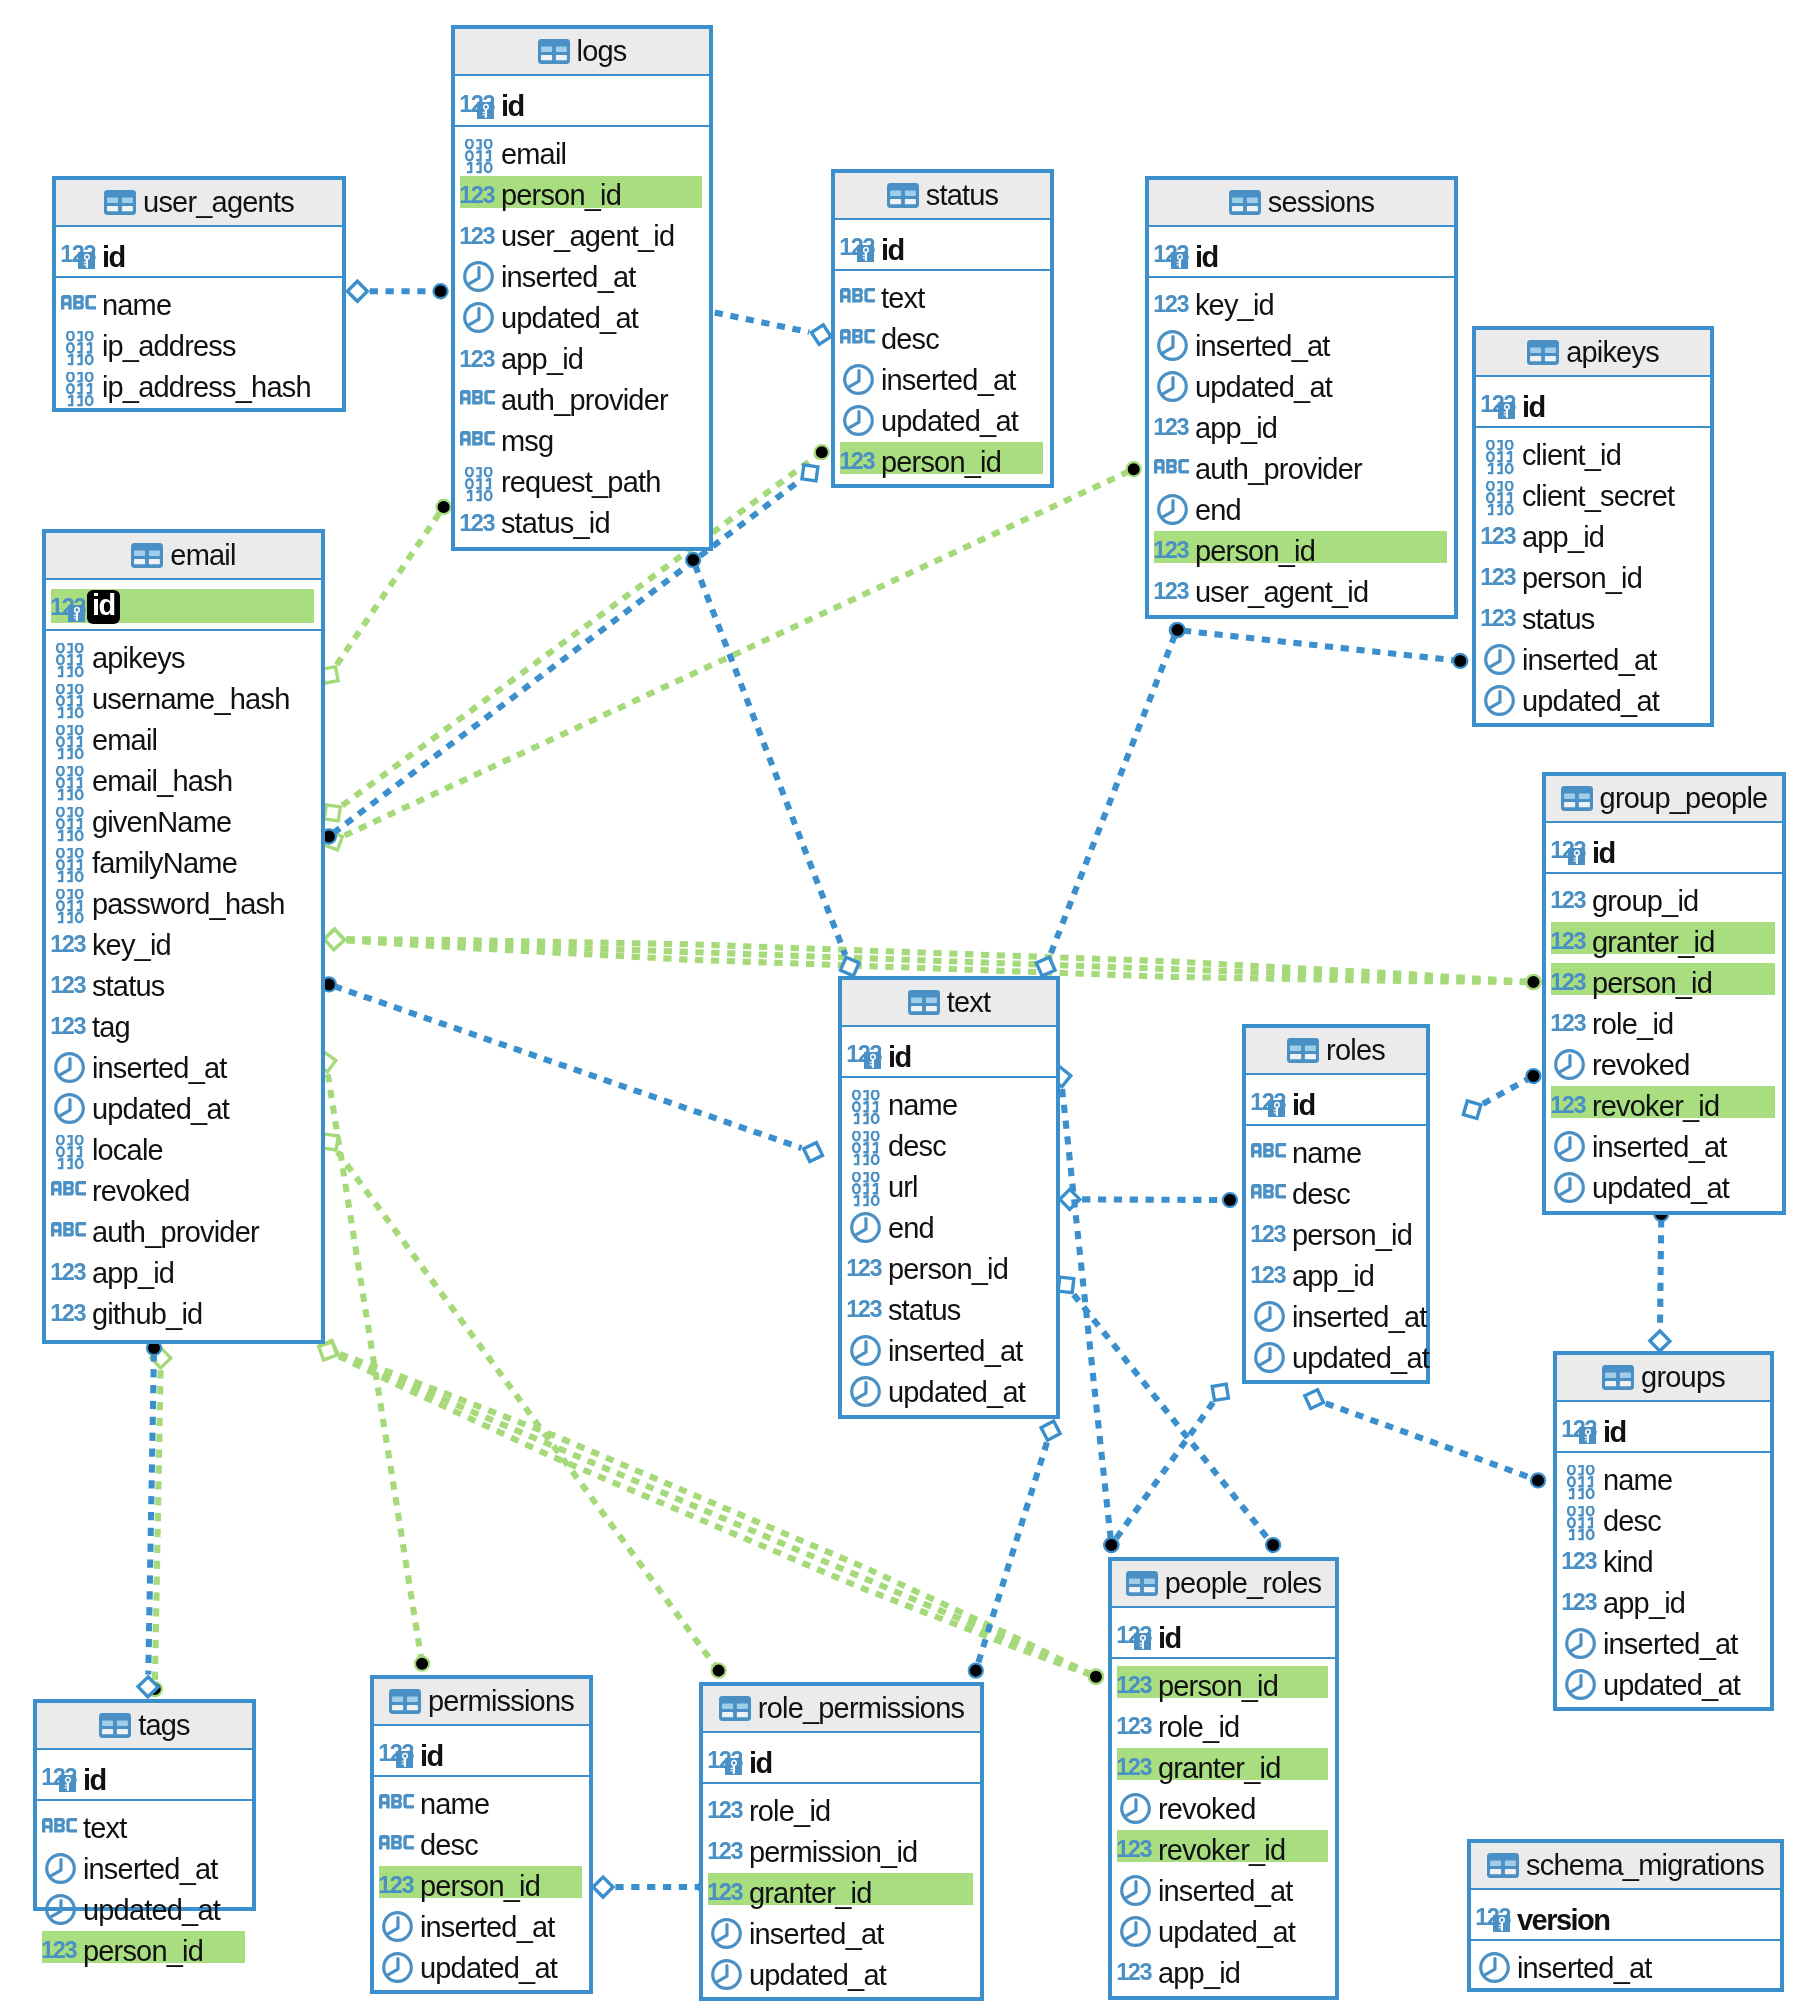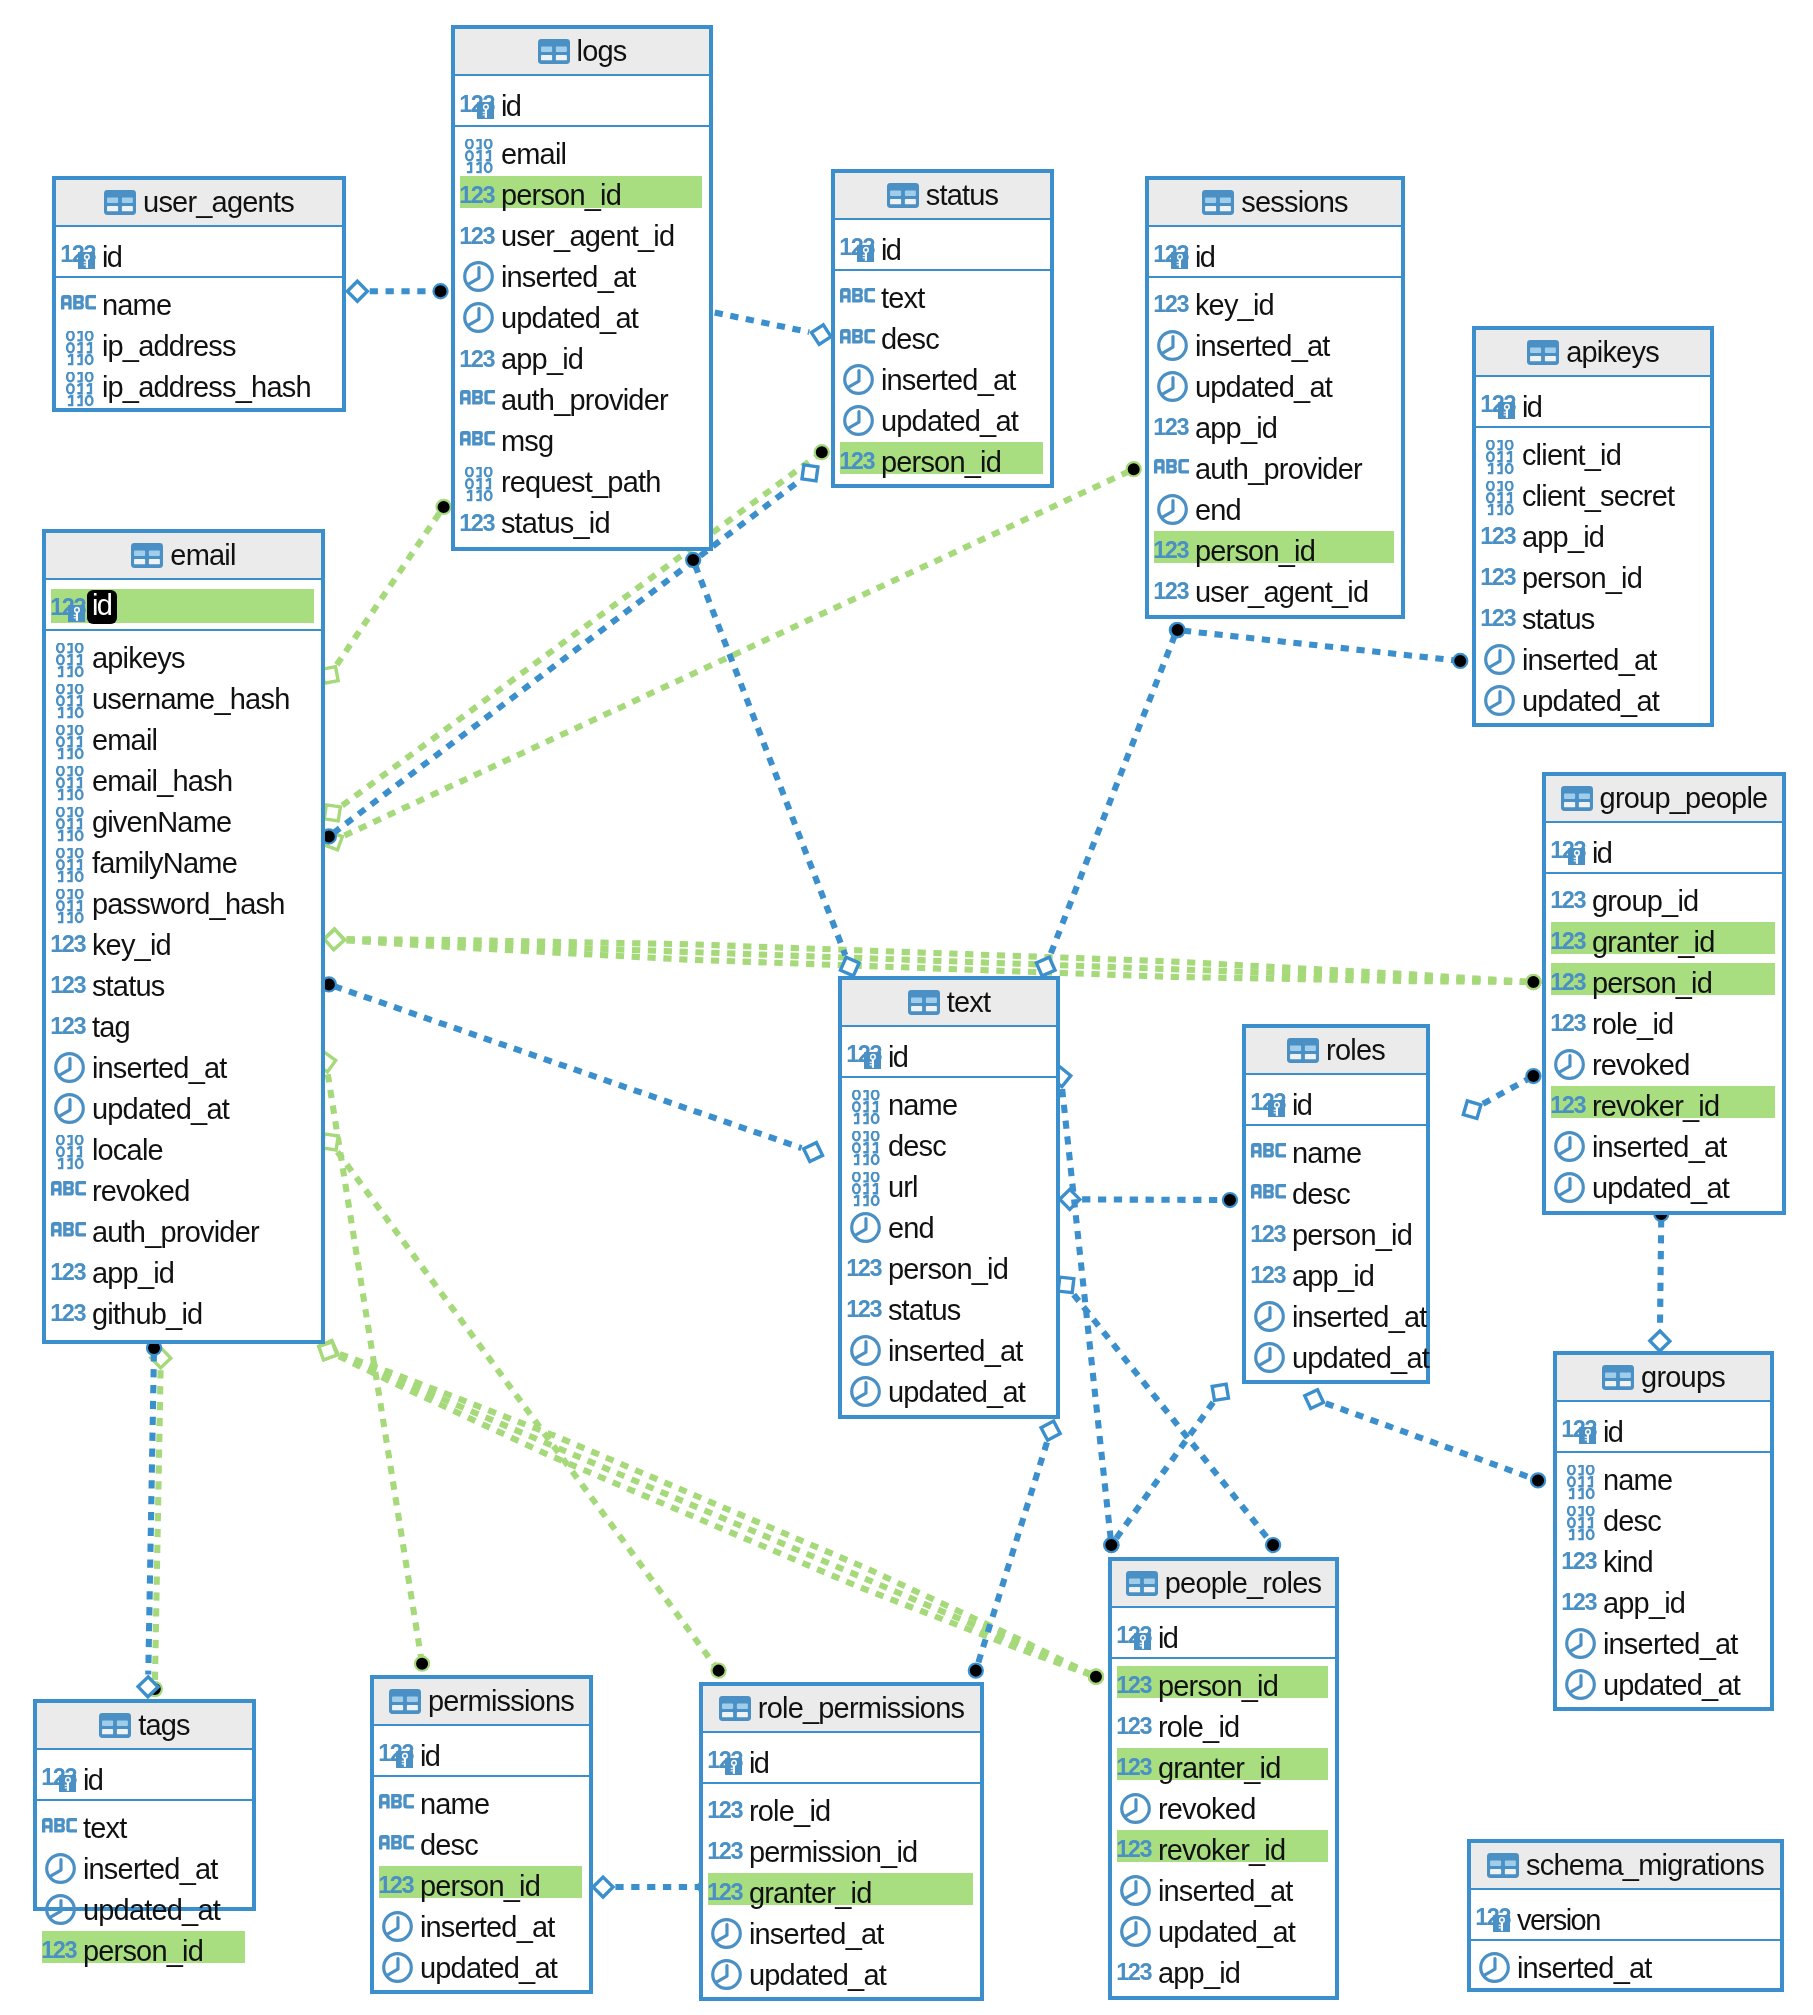--- a/index.html
+++ b/index.html
@@ -12,21 +12,21 @@
     border-bottom:2.3px solid #3b8fcd;box-sizing:border-box;}
   .tbl-title{font-size:29px;letter-spacing:-0.8px;color:#111;line-height:1;margin-top:-0.8px;}
   .tbl-icon{margin-right:7px;flex:0 0 auto;display:block;}
   .pk-sec{border-bottom:2.3px solid #3b8fcd;box-sizing:border-box;}
   .row{height:41px;box-sizing:border-box;position:relative;}
   .pk-row{height:49px;}
   .rowin{position:absolute;left:3.9px;top:0;right:0;bottom:0;display:flex;align-items:center;z-index:2;}
   .ic{flex:0 0 auto;margin-right:0;display:flex;align-items:center;width:42px;height:100%;position:relative;}
   .icin{position:absolute;left:0;top:50%;}
   .fname{font-size:29px;letter-spacing:-0.8px;color:#111;white-space:nowrap;line-height:1;margin-top:14px;}
-  .pk-row .fname{font-weight:normal;letter-spacing:-1.5px;margin-top:11px;}
+  .pk-row .fname{font-weight:bold;letter-spacing:-1.5px;margin-top:11px;}
   .hl{position:absolute;left:5.4px;right:7px;top:7.4px;height:32px;background:#a8dd80;z-index:1;}
   .pk-row .hl{top:9.2px;height:34px;}
   .sel{background:#000;color:#fff;border-radius:6.2px;padding:1.5px 5.4px 3.9px 5.4px;margin-left:-5.4px;margin-top:-5.4px;position:relative;top:-3.1px;}
 </style>
 </head>
 <body>
 
 <div id="canvas">
   <svg id="edges" width="1813" height="2015" viewBox="0 0 2354 2616">
       <g>
@@ -610,21 +610,21 @@
               <span class="ic">
                 <span class="icin" style="left: 0.4px; margin-top: -2.3px;">
                   <span style="font-family: &quot;Liberation Sans&quot;, sans-serif; font-weight: bold; font-size: 23.5px; letter-spacing: -1.5px; color: rgb(74, 144, 196); line-height: 17px; display: block;">123</span>
                 </span>
               </span>
               <span class="fname">person_id</span>
             </div>
           </div>
         </div>
       </div>
-      <div class="table-node" style="left: 1145px; top: 176px; width: 260px; height: 443px;">
+      <div class="table-node" style="left: 1145px; top: 176px; width: 313px; height: 443px;">
         <div class="tbl-header">
           <svg width="32" height="25" viewBox="0 0 41 32" class="tbl-icon" style="display: block;">
             <rect x="0" y="0" width="41" height="32" fill="#4a90c4" rx="4.4" ry="4.4"></rect>
             <rect x="3.9" y="9.7" width="14.2" height="6.8" fill="#9fcdea" rx="1.1" ry="1.1"></rect>
             <rect x="22.9" y="9.7" width="14.1" height="6.8" fill="#9fcdea" rx="1.1" ry="1.1"></rect>
             <rect x="3.9" y="20.5" width="14.2" height="6.7" fill="#eff2f5" rx="1.1" ry="1.1"></rect>
             <rect x="22.9" y="20.5" width="14.1" height="6.7" fill="#eff2f5" rx="1.1" ry="1.1"></rect>
           </svg>
           <span class="tbl-title">sessions</span>
         </div>

